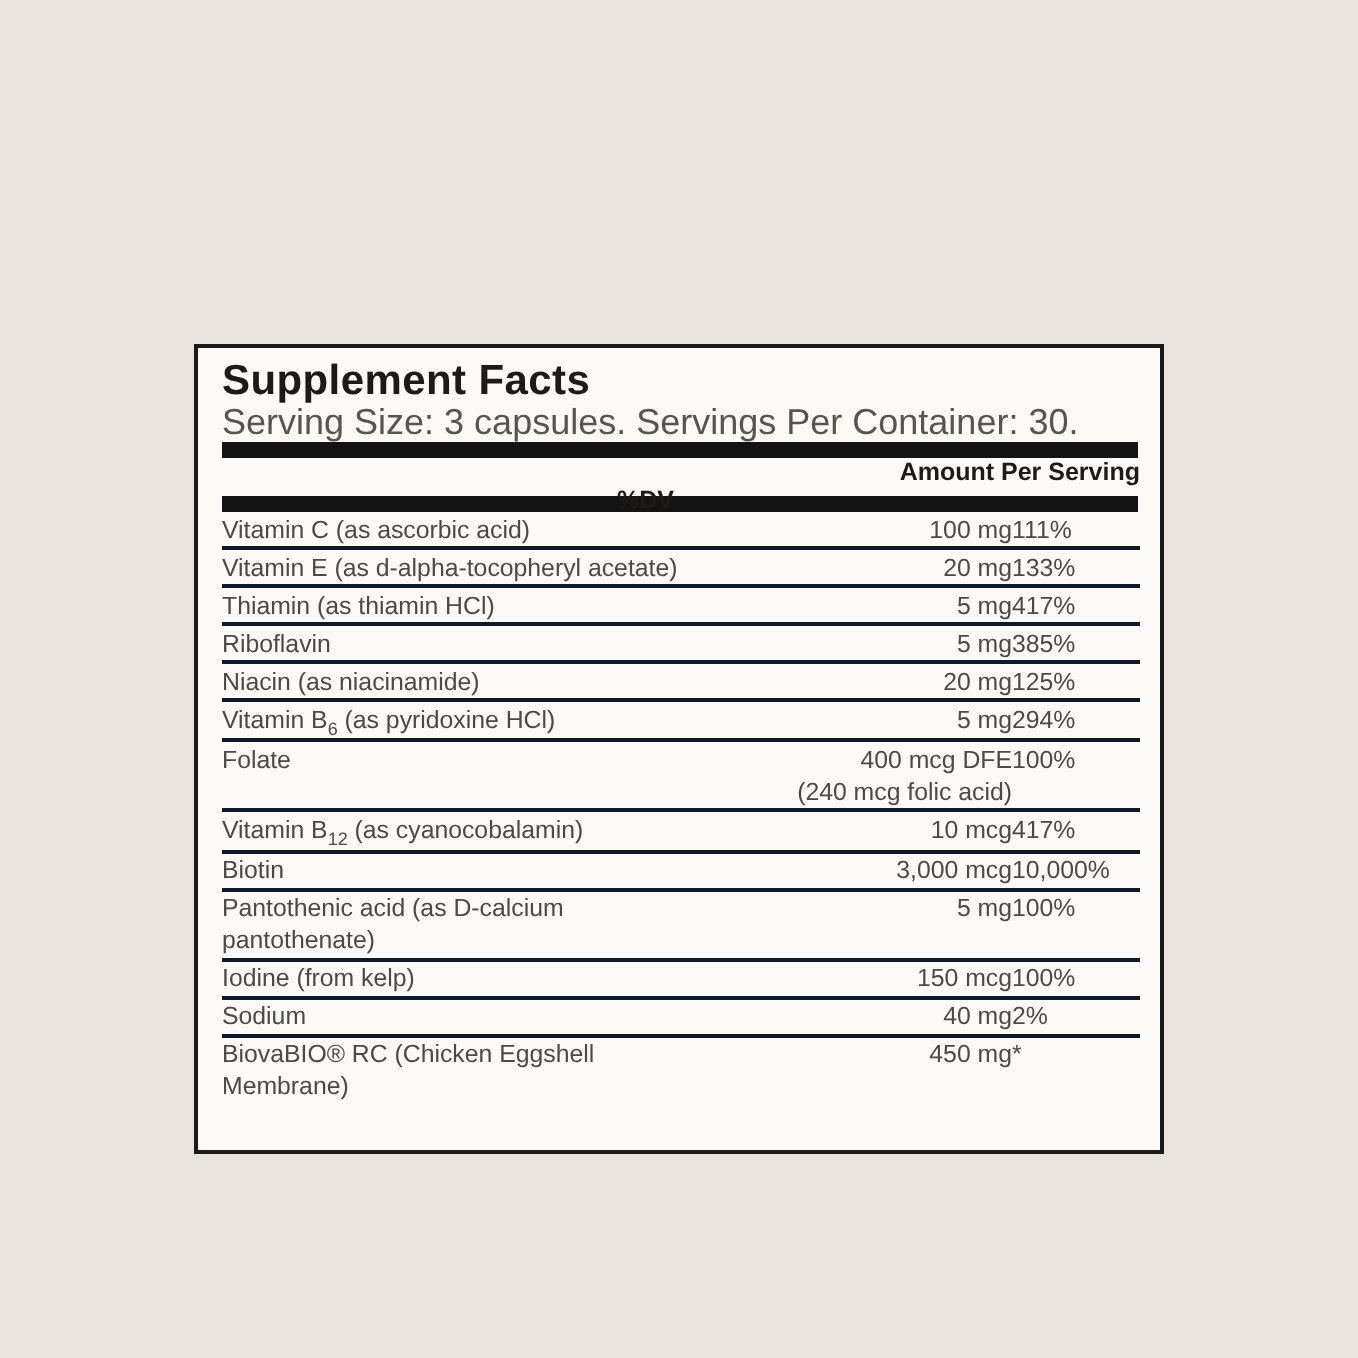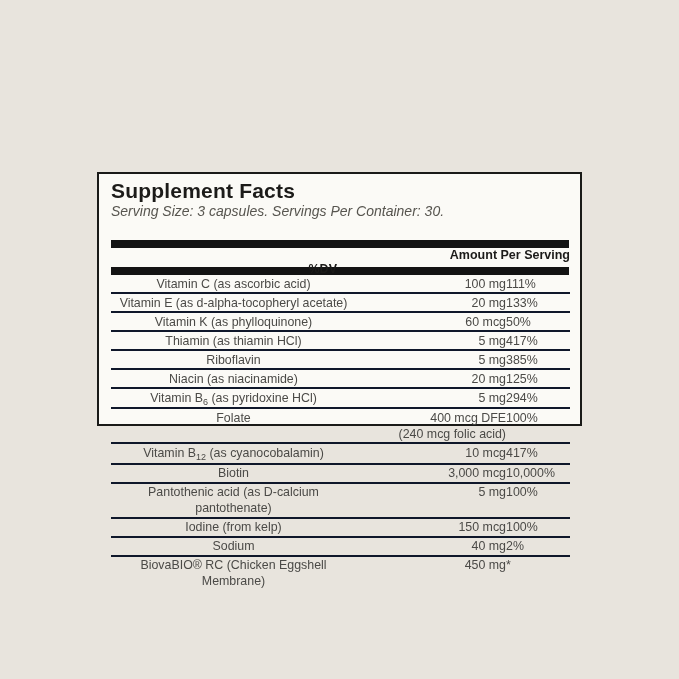--- a/index.html
+++ b/index.html
@@ -10,56 +10,55 @@
     height: 679px;
     background: #e8e4dd;
     font-family: "Liberation Sans", sans-serif;
     overflow: hidden;
   }
   .label {
     position: absolute;
     left: 97px;
     top: 172px;
     width: 485px;
-    height: 254px;
+    height: 405px;
     box-sizing: border-box;
     background: #fbfaf6;
     border: 2px solid #1a1a18;
     padding: 4px 10px 0 12px;
   }
   .title {
     font-size: 21px;
     line-height: 23px;
     font-weight: 700;
     color: #1c1b19;
     letter-spacing: 0.2px;
     margin-top: 1px;
   }
   .serving {
-    font-size: 14px;
+    font-size: 18px;
     line-height: 15px;
     color: #57554f;
-    margin: 2px 0 21px 0;
-    font-style: italic;
+    margin: 2px 0 2px 0;
   }
   .bar {
     height: 8px;
     background: #131313;
     margin-right: 1px;
   }
   .head-row {
     display: flex;
     align-items: center;
     height: 19px;
     font-size: 12.5px;
     font-weight: 700;
     color: #1c1b19;
     flex-direction: column;
   }
-  .col-name { flex: 1; min-width: 0; text-align: center; }
+  .col-name { flex: 1; min-width: 0; }
   .col-amount { width: 150px; text-align: right; }
   .col-dv { width: 64px; text-align: left; }
   .head-row .col-amount { margin-left: auto; }
   .rows { }
   .row {
     display: flex;
     align-items: flex-start;
     font-size: 12.4px;
     line-height: 16px;
     color: #4b4a47;
@@ -91,27 +90,20 @@
             <div>100 mg</div>
           </span>
           <span class="col-dv">111%</span>
         </div>
         <div class="row">
           <span class="col-name">Vitamin E (as d-alpha-tocopheryl acetate)</span>
           <span class="col-amount">
             <div>20 mg</div>
           </span>
           <span class="col-dv">133%</span>
-        </div>
-        <div class="row">
-          <span class="col-name">Vitamin K (as phylloquinone)</span>
-          <span class="col-amount">
-            <div>60 mcg</div>
-          </span>
-          <span class="col-dv">50%</span>
         </div>
         <div class="row">
           <span class="col-name">Thiamin (as thiamin HCl)</span>
           <span class="col-amount">
             <div>5 mg</div>
           </span>
           <span class="col-dv">417%</span>
         </div>
         <div class="row">
           <span class="col-name">Riboflavin</span>

